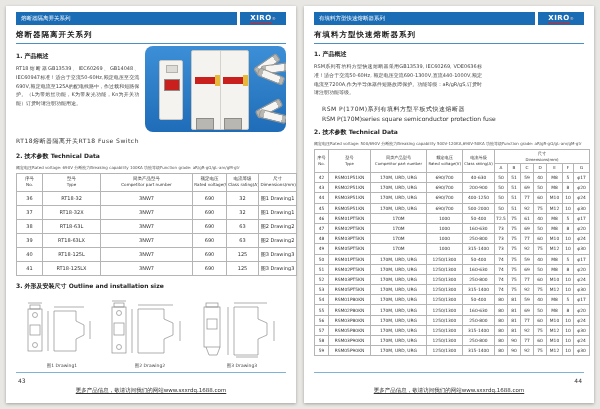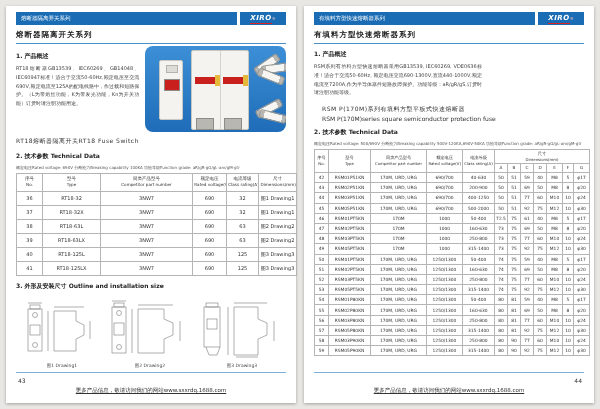--- a/index.html
+++ b/index.html
@@ -10,21 +10,21 @@
   .page-left{left:6px;}
   .page-right{left:304px;}
   .inner{position:relative;padding:4px 10px;height:100%;box-sizing:border-box;}
   
   .topbar{display:flex;align-items:stretch;height:13px;margin-top:2px;}
   .topbar-band{flex:1;background:#1a6cb4;color:#fff;font-size:5.5px;line-height:13px;
                padding-left:5px;white-space:nowrap;overflow:hidden;}
   .topbar-gap{width:3px;background:#fff;}
   .logo-block{width:46px;background:#1a6cb4;position:relative;color:#fff;
               display:flex;align-items:center;justify-content:center;}
-  .logo-text{font-size:7px;font-weight:bold;font-style:italic;letter-spacing:.5px;
+  .logo-text{font-size:7px;font-weight:bold;letter-spacing:.5px;
              border-bottom:1.5px solid #d22;padding-bottom:1px;}
   .logo-reg{font-size:4px;color:#f4c2c2;vertical-align:super;}
   .page-title{font-size:7.5px;font-weight:bold;color:#222;margin-top:5px;letter-spacing:1px;}
   .rule{height:1px;background:#4a90c8;margin-top:3px;}
   .sec-heading{font-size:6px;font-weight:bold;color:#222;margin-top:6px;}
   .body-text{font-size:5px;color:#444;line-height:1.75;margin:3px 0 0 0;text-align:justify;}
   .top-row{display:flex;margin-top:2px;}
   .top-row .txtcol{width:128px;}
   
   .photo-box{margin-left:6px;width:146px;height:86px;border-radius:8px;

